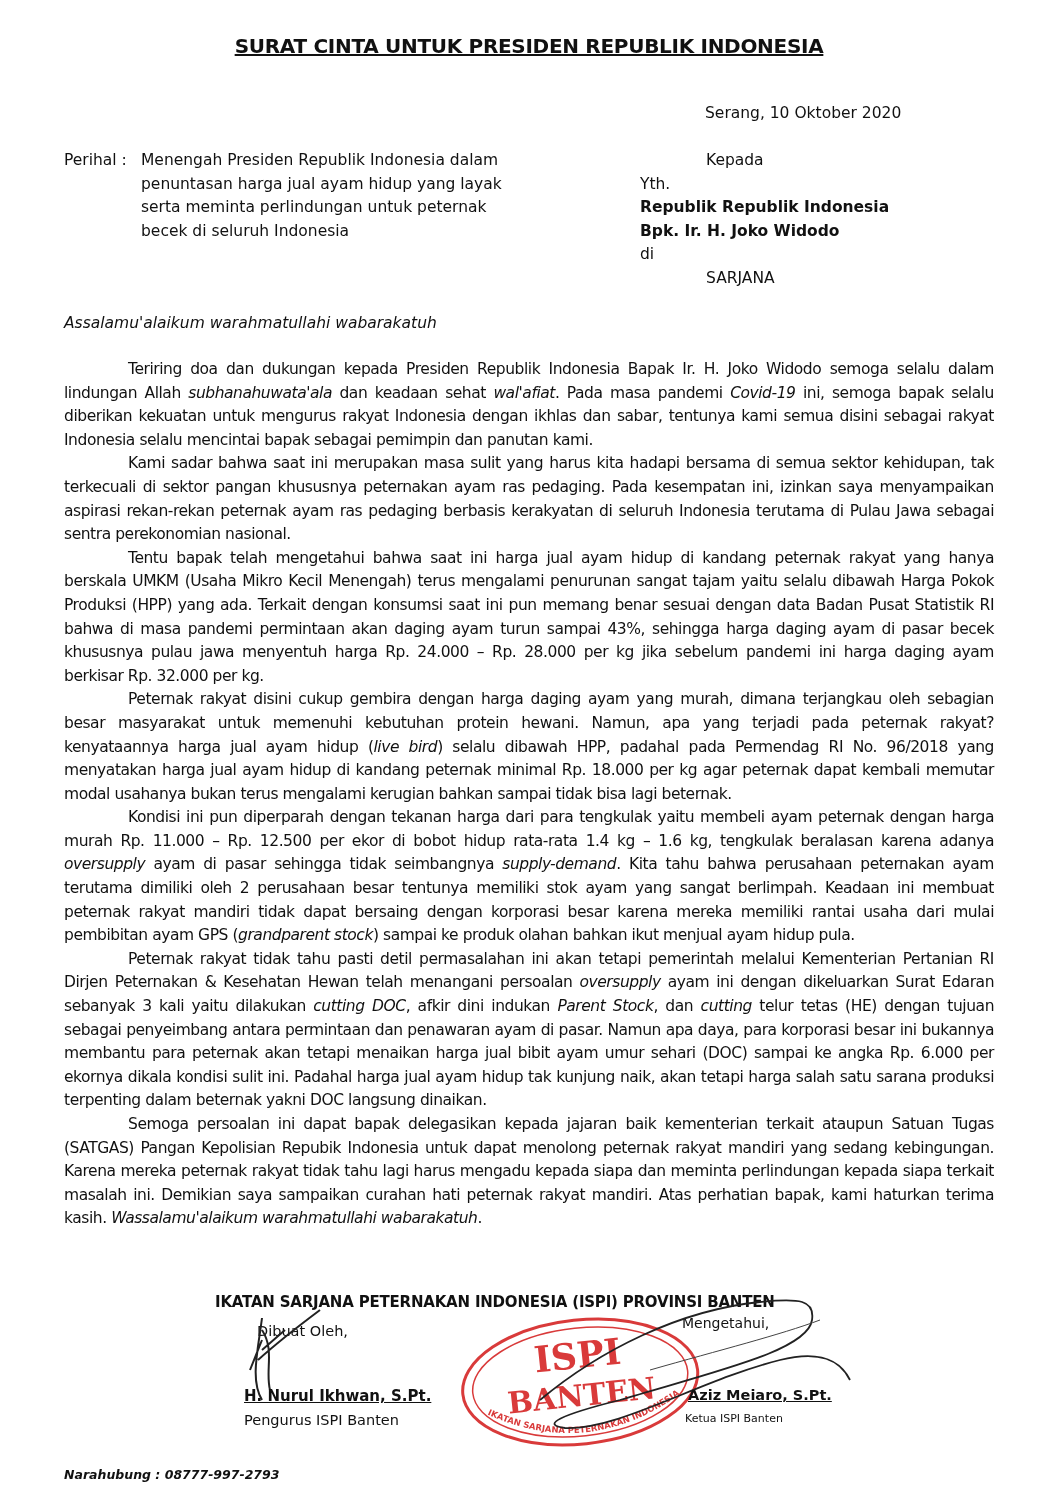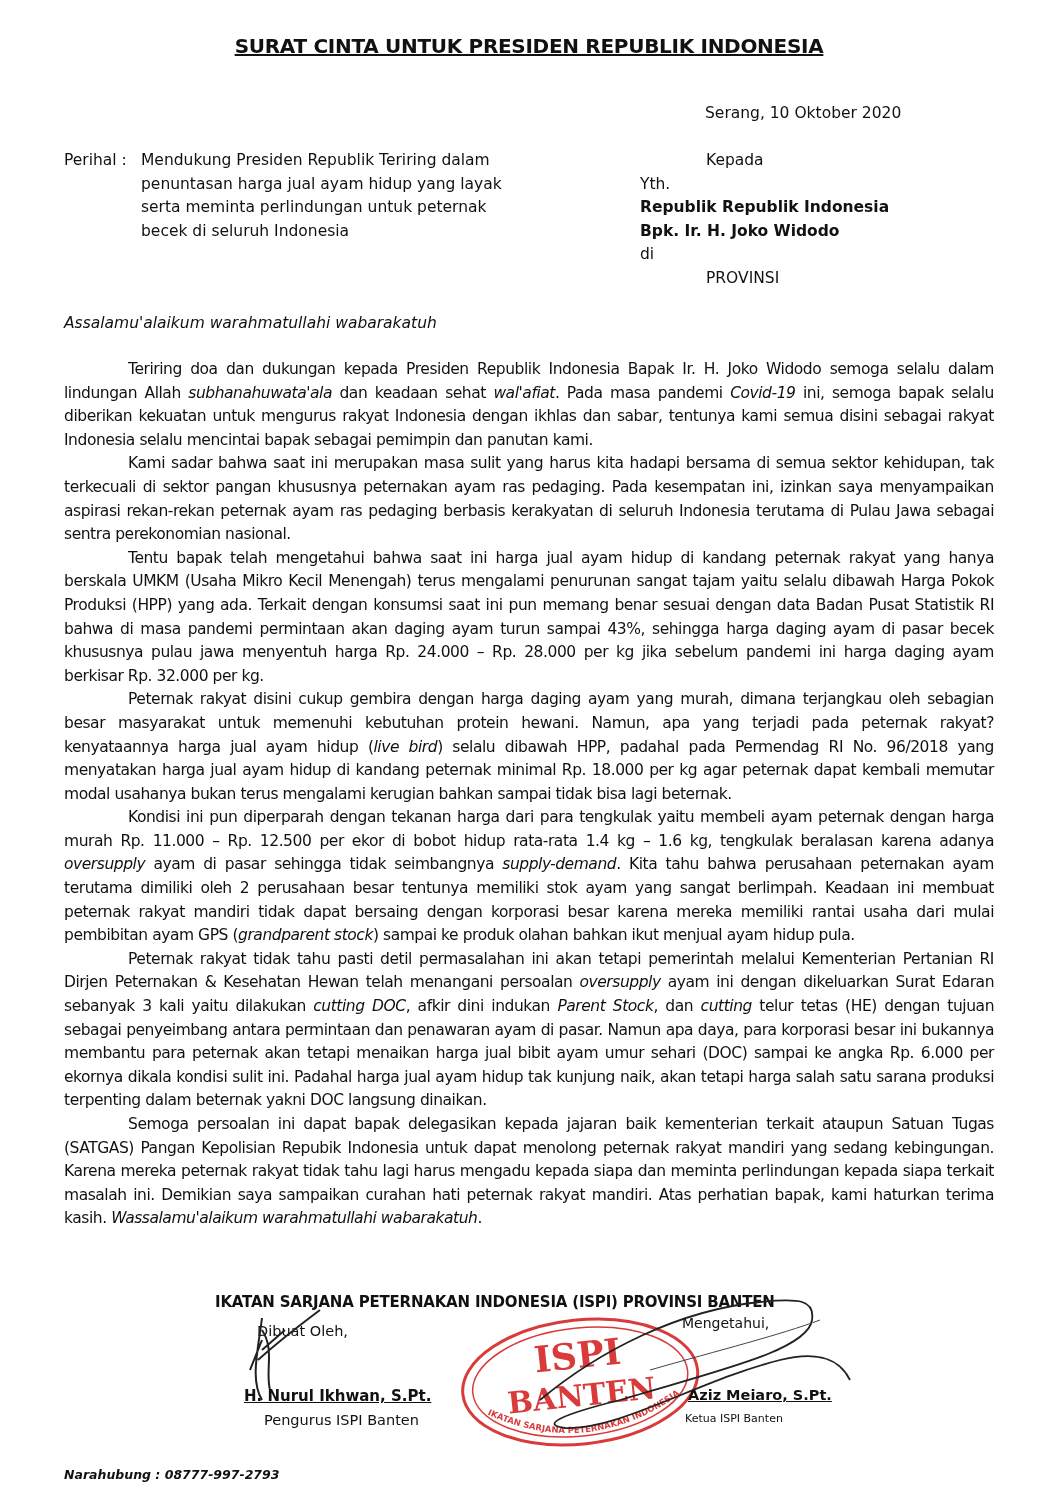--- a/index.html
+++ b/index.html
@@ -21,52 +21,52 @@
   .salut .it{font-style:italic;}
   .body{position:absolute;left:64px;top:358px;width:930px;font-size:15.5px;
         line-height:23.6px;text-align:justify;letter-spacing:-0.45px;}
   .body p{margin:0;text-indent:64px;}
   .body i{}
   .sig{position:absolute;left:0;top:1290px;width:1058px;height:160px;}
   .org{position:absolute;left:215px;top:3px;font-weight:bold;font-size:15px;letter-spacing:-0.2px;white-space:nowrap;}
   .dibuat{position:absolute;left:257px;top:33px;font-size:14.5px;}
   .mengetahui{position:absolute;left:682px;top:25px;font-size:14px;}
   .name1{position:absolute;left:244px;top:97px;font-weight:bold;font-size:15px;text-decoration:underline;text-align:center;}
-  .role1{position:absolute;left:244px;top:122px;font-size:14.5px;margin-left:20px;}
+  .role1{position:absolute;left:244px;top:122px;font-size:14.5px;}
   .name2{position:absolute;left:688px;top:97px;font-weight:bold;font-size:14.5px;text-decoration:underline;}
   .role2{position:absolute;left:685px;top:122px;font-size:11px;}
   .stamp{position:absolute;left:455px;top:20px;width:250px;height:140px;}
   .scribble{position:absolute;left:0;top:0;width:1058px;height:160px;pointer-events:none;}
   .contact{position:absolute;left:64px;top:1467px;font-size:12.5px;font-style:italic;font-weight:bold;}
 </style>
 </head>
 <body>
 
 <div class="page">
 
   <div class="title">SURAT CINTA UNTUK PRESIDEN REPUBLIK INDONESIA</div>
   <div class="date">Serang, 10 Oktober 2020</div>
 
   <div class="perihal">
     <div class="lbl">Perihal :</div>
     <div class="txt">
-      <div>Mendukung Presiden Republik Teriring dalam</div>
+      <div>Menengah Presiden Republik Indonesia dalam</div>
       <div>penuntasan harga jual ayam hidup yang layak</div>
       <div>serta meminta perlindungan untuk peternak</div>
       <div>becek di seluruh Indonesia</div>
     </div>
   </div>
 
   <div class="kepada">
     <div class="indent">Kepada</div>
     <div>Yth.</div>
     <div class="b">Republik Republik Indonesia</div>
     <div class="b">Bpk. Ir. H. Joko Widodo</div>
     <div>di</div>
-    <div class="indent">PROVINSI</div>
+    <div class="indent">SARJANA</div>
   </div>
 
   <div class="salut">
     <div class="it">Assalamu'alaikum warahmatullahi wabarakatuh</div>
   </div>
 
   <div class="body">
     <p><span>Teriring doa dan dukungan kepada Presiden Republik Indonesia Bapak Ir. H. Joko Widodo semoga selalu dalam lindungan Allah </span><i>subhanahuwata'ala</i><span> dan keadaan sehat </span><i>wal'afiat</i><span>. Pada masa pandemi </span><i>Covid-19</i><span> ini, semoga bapak selalu diberikan kekuatan untuk mengurus rakyat Indonesia dengan ikhlas dan sabar, tentunya kami semua disini sebagai rakyat Indonesia selalu mencintai bapak sebagai pemimpin dan panutan kami.</span></p>
     <p>Kami sadar bahwa saat ini merupakan masa sulit yang harus kita hadapi bersama di semua sektor kehidupan, tak terkecuali di sektor pangan khususnya peternakan ayam ras pedaging. Pada kesempatan ini, izinkan saya menyampaikan aspirasi rekan-rekan peternak ayam ras pedaging berbasis kerakyatan di seluruh Indonesia terutama di Pulau Jawa sebagai sentra perekonomian nasional.</p>
     <p>Tentu bapak telah mengetahui bahwa saat ini harga jual ayam hidup di kandang peternak rakyat yang hanya berskala UMKM (Usaha Mikro Kecil Menengah) terus mengalami penurunan sangat tajam yaitu selalu dibawah Harga Pokok Produksi (HPP) yang ada. Terkait dengan konsumsi saat ini pun memang benar sesuai dengan data Badan Pusat Statistik RI bahwa di masa pandemi permintaan akan daging ayam turun sampai 43%, sehingga harga daging ayam di pasar becek khususnya pulau jawa menyentuh harga Rp. 24.000 – Rp. 28.000 per kg jika sebelum pandemi ini harga daging ayam berkisar Rp. 32.000 per kg.</p>

